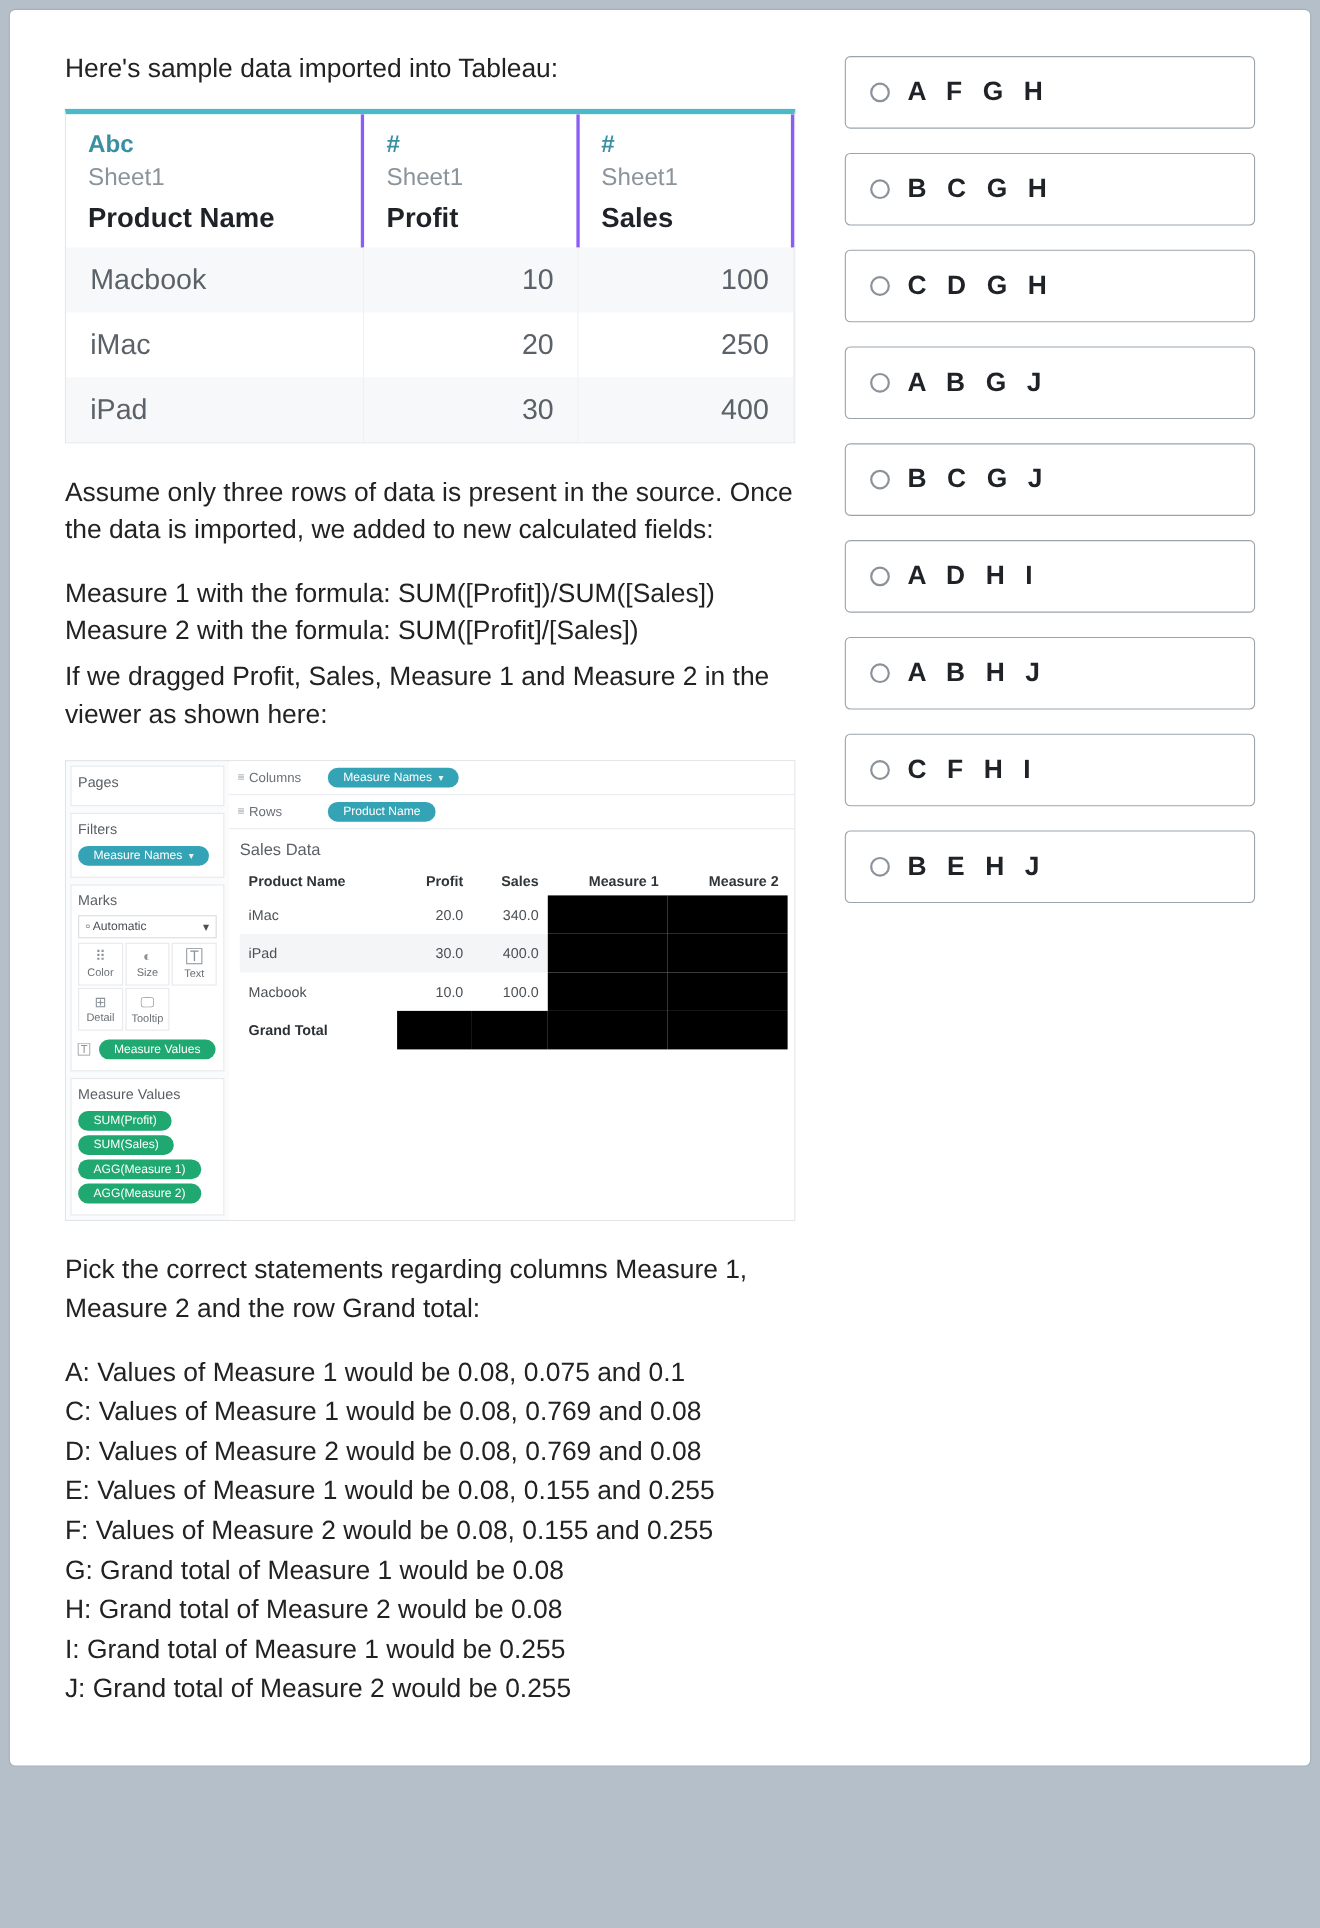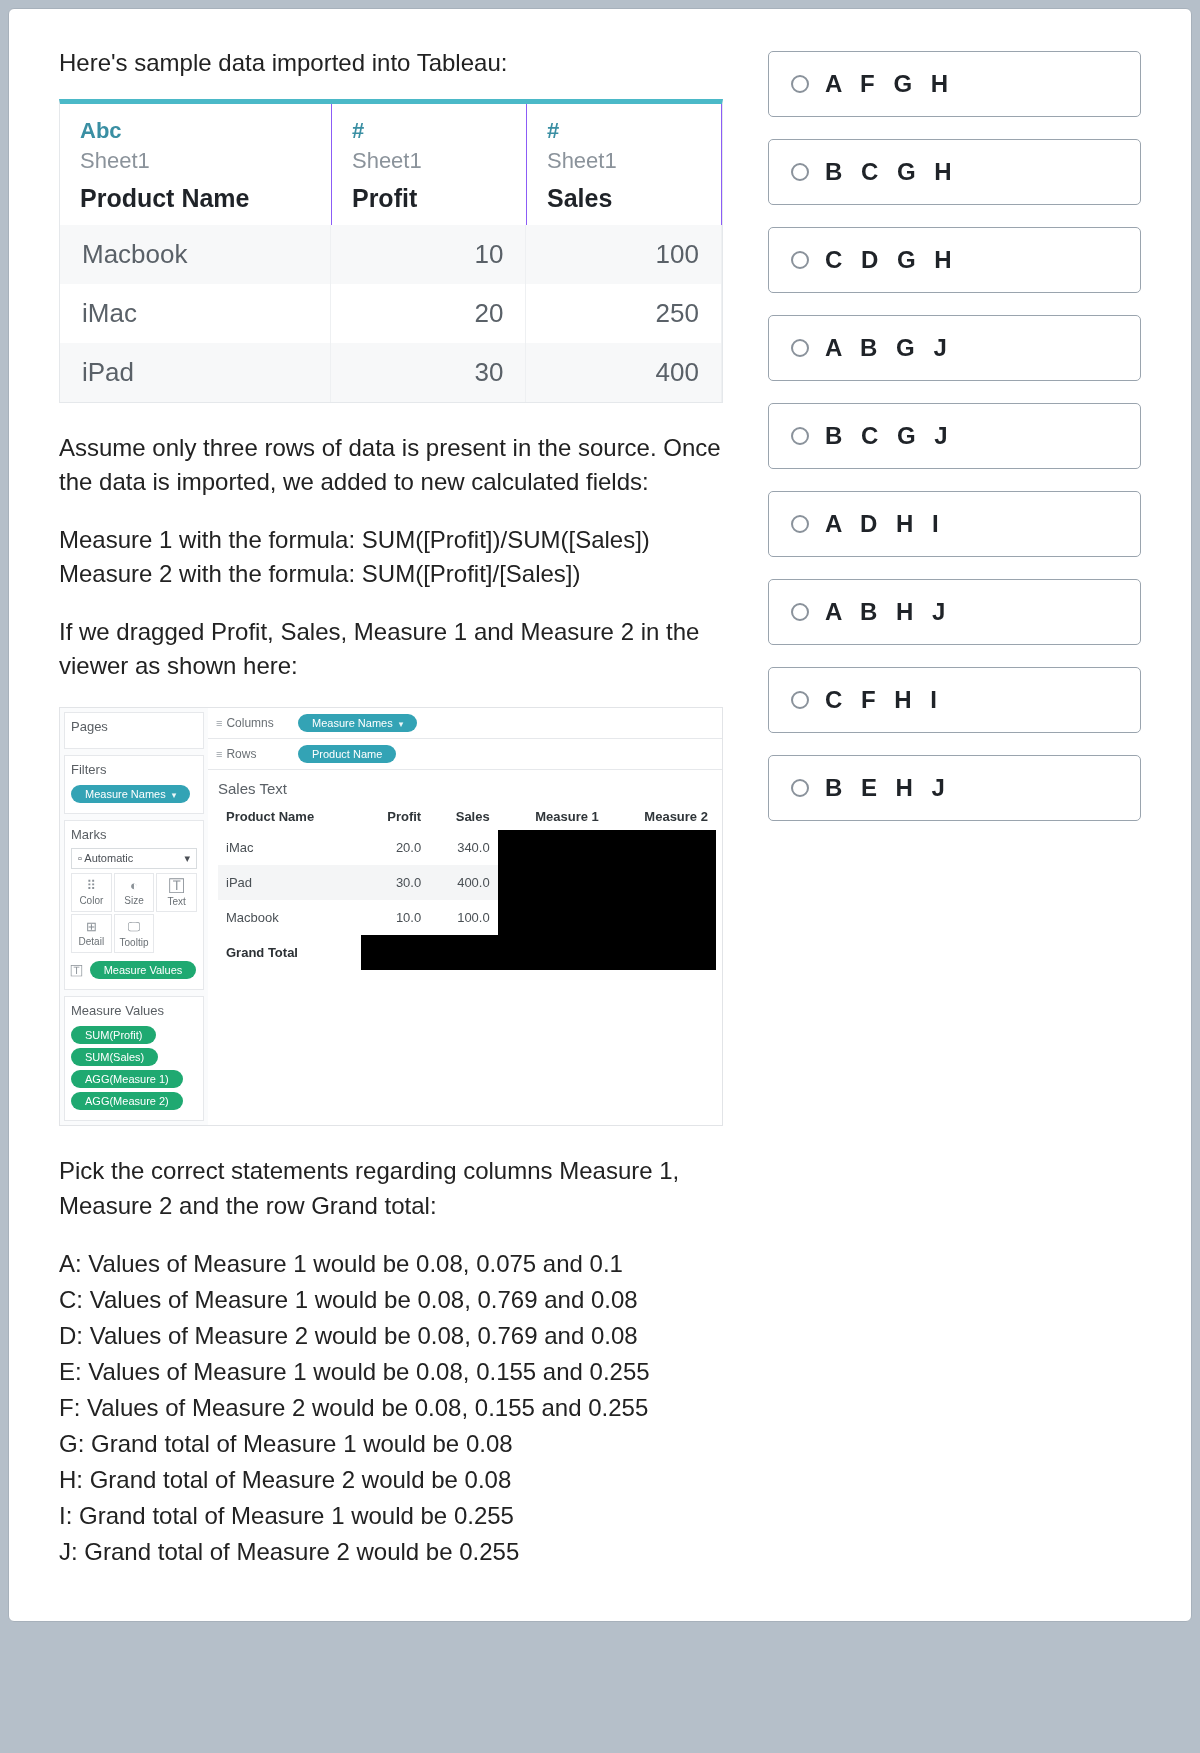--- a/index.html
+++ b/index.html
@@ -28,21 +28,21 @@
     border-top: 5px solid #4bb9c8;
     width: 100%;
     margin-bottom: 28px;
   }
   .tdata-head {
     display: flex;
     background: #fff;
   }
   .tdata-col {
     padding: 14px 20px 12px 20px;
-    border-right: 1px solid #8b5cf6;
+    border-right: 3px solid #8b5cf6;
   }
   .tdata-col:nth-child(1){ flex: 1.5; }
   .tdata-col:nth-child(2){ flex: 1; }
   .tdata-col:nth-child(3){ flex: 1; }
   .tdata-icon { font-size: 22px; color: #3a8fa3; font-weight: 600; margin-bottom: 4px; }
   .tdata-sheet { font-size: 22px; color: #8b939b; margin-bottom: 10px; }
   .tdata-label { font-size: 25px; font-weight: 700; color: #1f2328; }
   .tdata-body .trow { display: flex; }
   .tdata-body .trow:nth-child(odd) { background: #f7f8f9; }
   .tdata-body .tcell {
@@ -204,21 +204,21 @@
         </div>
         <div class="trow">
           <div class="tcell">iPad</div>
           <div class="tcell">30</div>
           <div class="tcell">400</div>
         </div>
       </div>
     </div>
 
     <p class="bodytext">Assume only three rows of data is present in the source. Once the data is imported, we added to new calculated fields:</p>
-    <div style="margin-bottom:24px;">
+    <div style="margin-bottom:8px;">
       <p class="formula-line">Measure 1 with the formula: SUM([Profit])/SUM([Sales])</p>
       <p class="formula-line">Measure 2 with the formula: SUM([Profit]/[Sales])</p>
     </div>
     <p class="bodytext">If we dragged Profit, Sales, Measure 1 and Measure 2 in the viewer as shown here:</p>
 
     <div class="tws">
       <div class="tws-left">
         <div class="panel">
           <div class="panel-title">Pages</div>
         </div>
@@ -262,21 +262,21 @@
           <span class="pill"><span>Measure Names</span><span class="caret">▾</span></span>
         </div>
         <div class="shelf">
           <span class="shelf-label">
               <span class="sicon">≡</span>
               <span>Rows</span>
             </span>
           <span class="pill">Product Name</span>
         </div>
         <div class="viz">
-          <div class="viz-title">Sales Text</div>
+          <div class="viz-title">Sales Data</div>
           <table class="vtable">
             <tbody>
                 <tr>
               <th>Product Name</th>
               <th class="num">Profit</th>
               <th class="num">Sales</th>
               <th class="num">Measure 1</th>
               <th class="num">Measure 2</th>
             </tr>
             <tr>

